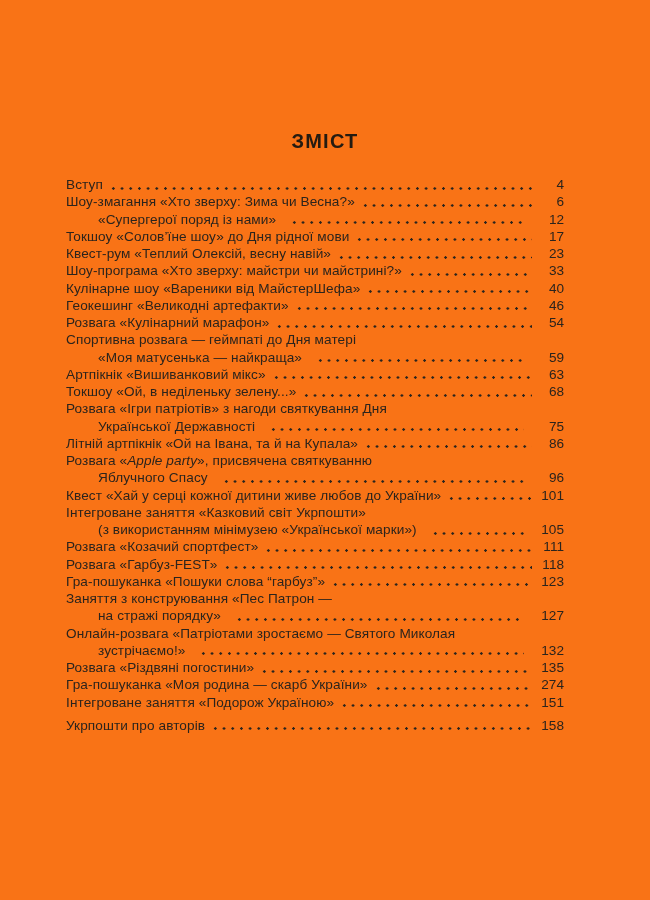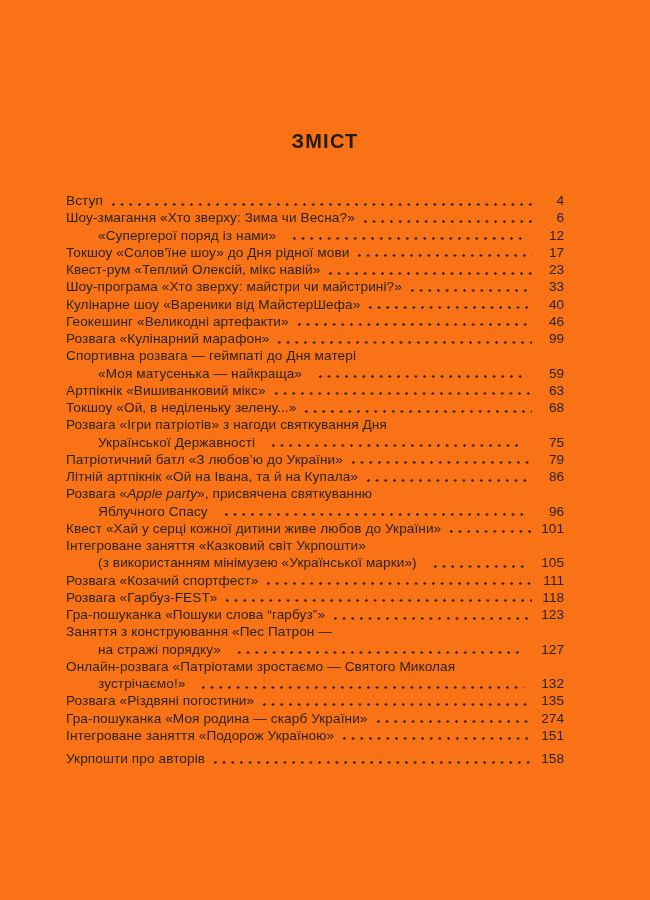--- a/index.html
+++ b/index.html
@@ -4,21 +4,21 @@
 <style>
   html,body{margin:0;padding:0;background:#ffffff;}
   body{width:650px;height:900px;font-family:"Liberation Sans",sans-serif;}
   .page{position:relative;width:650px;height:900px;background:#f97316;overflow:hidden;color:#2b241d;}
   .page-title{
     position:absolute;top:130px;left:0;width:100%;margin:0;
     text-align:center;font-size:20px;font-weight:700;letter-spacing:1.2px;
     color:#241b11;
   }
   .toc{
-    position:absolute;top:192px;left:66px;width:498px;
+    position:absolute;top:176px;left:66px;width:498px;
     font-size:13.6px;line-height:17.25px;color:#2b241d;
   }
   .entry{margin:0;}
   .entry.gap{margin-top:6px;}
   .row{display:flex;align-items:stretch;}
   .txt{white-space:nowrap;letter-spacing:0.1px;}
   .txt i{font-style:italic;text-align:center;}
   .dots{
     flex:1 1 auto;min-width:10px;margin:0 4px 0 6px;
     background-image:radial-gradient(circle,#2b241d 1.05px,transparent 1.35px);
@@ -58,21 +58,21 @@
       </div>
       <div class="entry">
         <div class="row">
           <span class="txt"><span>Токшоу «Солов’їне шоу» до Дня рідної мови</span></span>
           <span class="dots"></span>
           <span class="pg">17</span>
         </div>
       </div>
       <div class="entry">
         <div class="row">
-          <span class="txt"><span>Квест-рум «Теплий Олексій, мікс навій»</span></span>
+          <span class="txt"><span>Квест-рум «Теплий Олексій, весну навій»</span></span>
           <span class="dots"></span>
           <span class="pg">23</span>
         </div>
       </div>
       <div class="entry">
         <div class="row">
           <span class="txt"><span>Шоу-програма «Хто зверху: майстри чи майстрині?»</span></span>
           <span class="dots"></span>
           <span class="pg">33</span>
         </div>
@@ -88,21 +88,21 @@
         <div class="row">
           <span class="txt"><span>Геокешинг «Великодні артефакти»</span></span>
           <span class="dots"></span>
           <span class="pg">46</span>
         </div>
       </div>
       <div class="entry">
         <div class="row">
           <span class="txt"><span>Розвага «Кулінарний марафон»</span></span>
           <span class="dots"></span>
-          <span class="pg">99</span>
+          <span class="pg">54</span>
         </div>
       </div>
       <div class="entry">
         <div class="row">
           <span class="txt"><span>Спортивна розвага — геймпаті до Дня матері</span></span>
         </div>
         <div class="row indent">
           <span class="txt"><span>«Моя матусенька — найкраща»</span></span>
           <span class="dots"></span>
           <span class="pg">59</span>
@@ -123,27 +123,20 @@
         </div>
       </div>
       <div class="entry">
         <div class="row">
           <span class="txt"><span>Розвага «Ігри патріотів» з нагоди святкування Дня</span></span>
         </div>
         <div class="row indent">
           <span class="txt"><span>Української Державності</span></span>
           <span class="dots"></span>
           <span class="pg">75</span>
-        </div>
-      </div>
-      <div class="entry">
-        <div class="row">
-          <span class="txt"><span>Патріотичний батл «З любов’ю до України»</span></span>
-          <span class="dots"></span>
-          <span class="pg">79</span>
         </div>
       </div>
       <div class="entry">
         <div class="row">
           <span class="txt"><span>Літній артпікнік «Ой на Івана, та й на Купала»</span></span>
           <span class="dots"></span>
           <span class="pg">86</span>
         </div>
       </div>
       <div class="entry">

